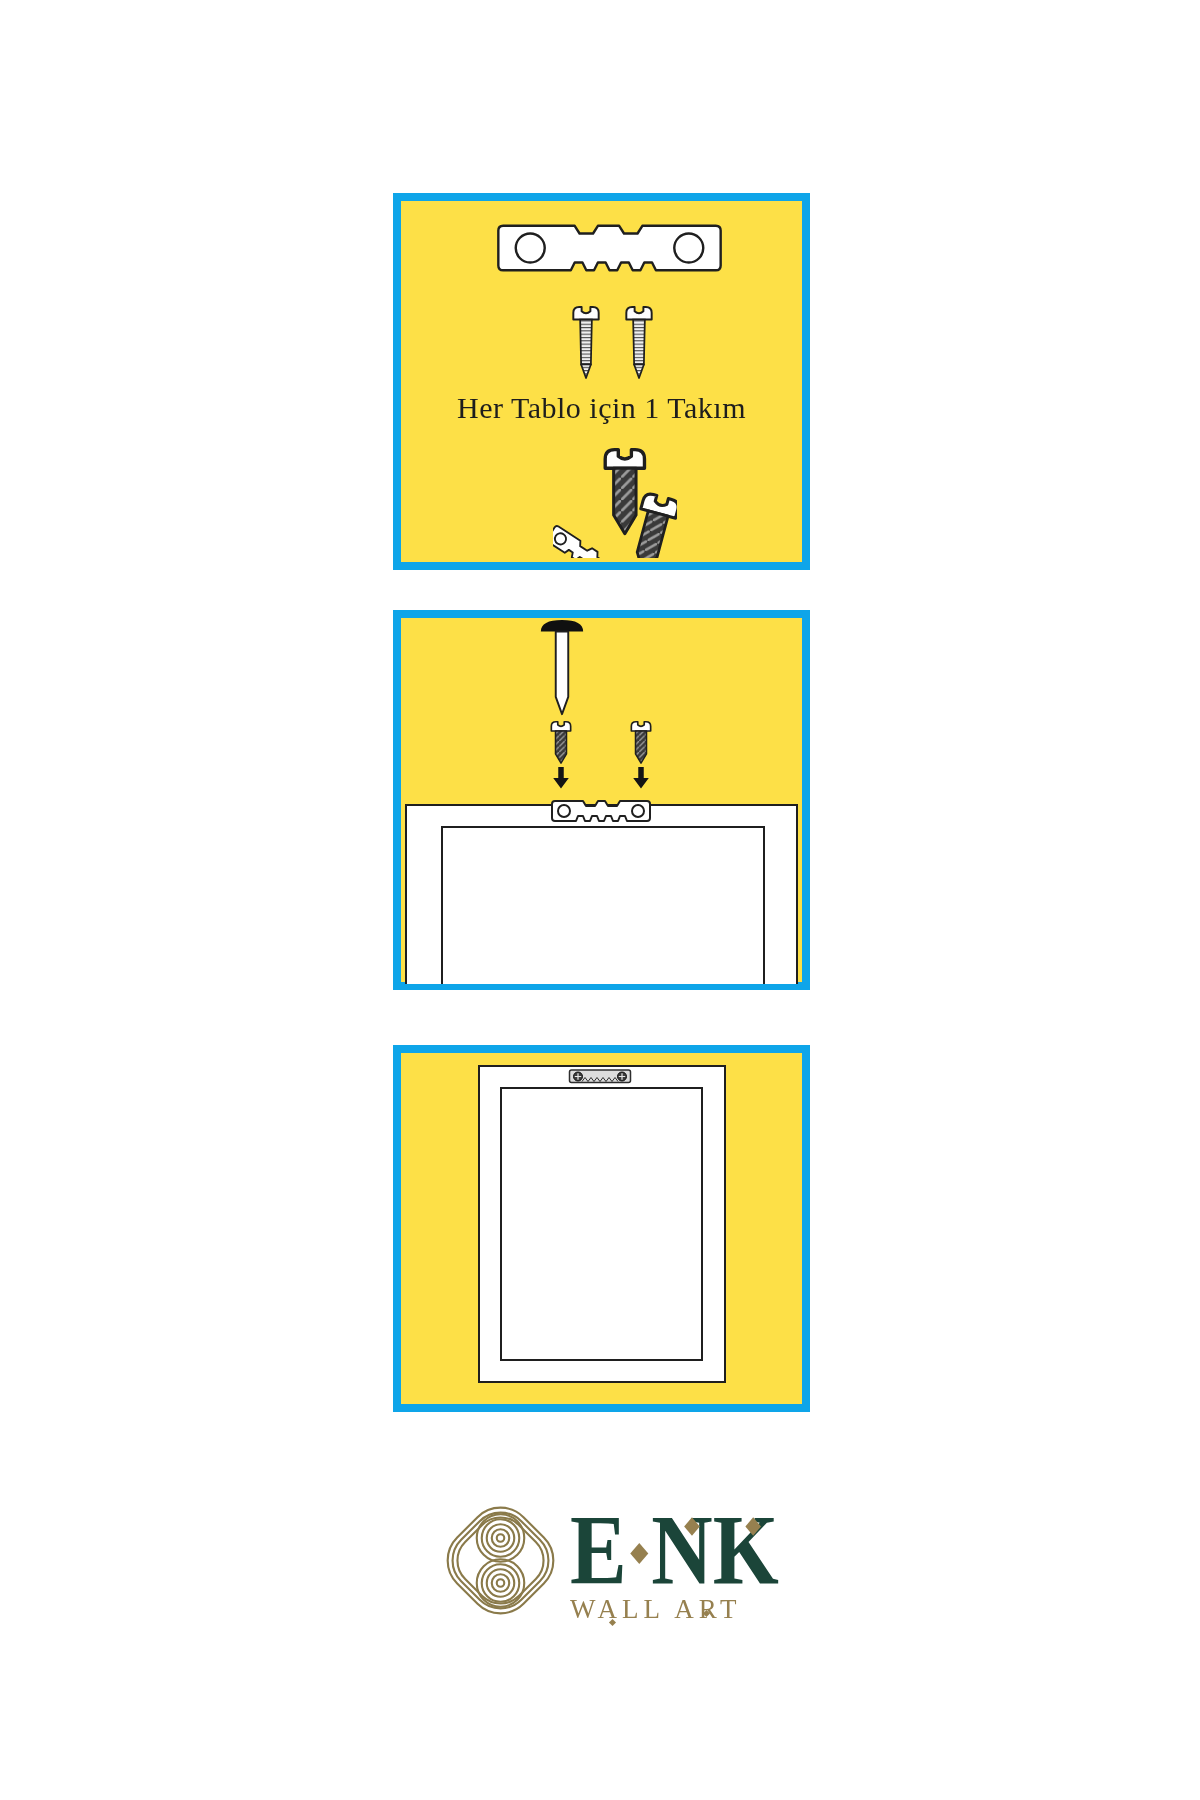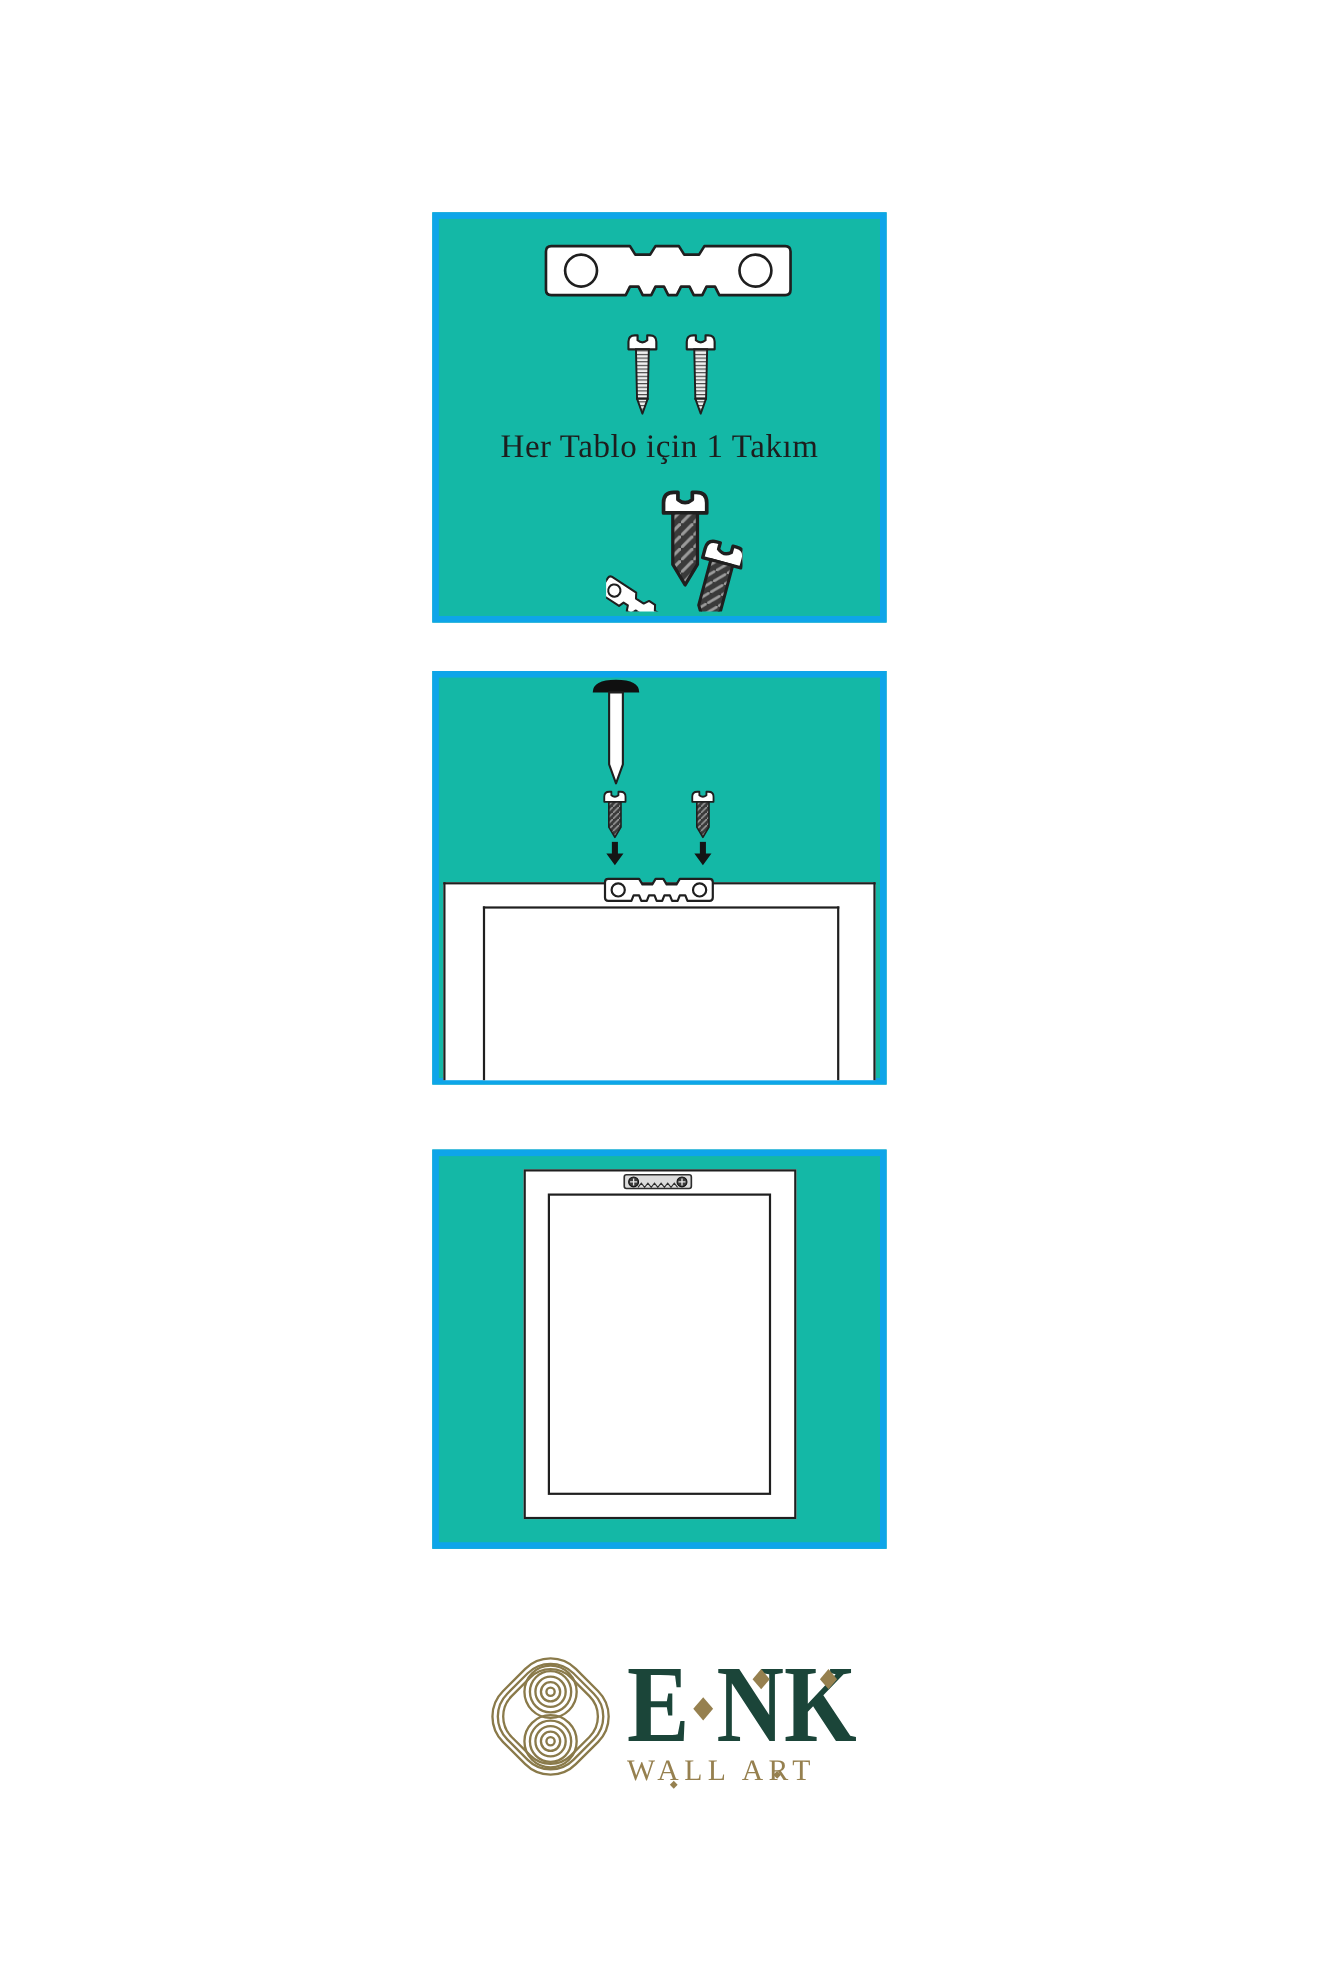--- a/index.html
+++ b/index.html
@@ -1,19 +1,19 @@
 <!DOCTYPE html>
 <html><head>
 <meta charset="utf-8">
 <style>
   html,body{margin:0;padding:0;background:#fff;}
   .page{position:relative;width:1200px;height:1800px;background:#ffffff;overflow:hidden;
         font-family:"Liberation Serif", serif;}
   
-  .panel{position:absolute;left:393px;width:401px;border:6px solid #0ea5e9;background:#14b8a6;}
+  .panel{position:absolute;left:393px;width:401px;border:8px solid #0ea5e9;background:#fde047;}
   #panel-kit{top:193px;height:361px;}
   #panel-mount{top:610px;height:364px;}
   #panel-hang{top:1045px;height:351px;}
   .abs{position:absolute;}
   
   .caption{position:absolute;left:0;top:190px;width:100%;text-align:center;
            font-size:30px;letter-spacing:.5px;color:#1d1d1d;font-weight:400;}
   
   .frame{position:absolute;border:2.5px solid #1f1f1f;border-bottom:none;background:#ffffff;}
   .frame.thin{border-width:2px;}

